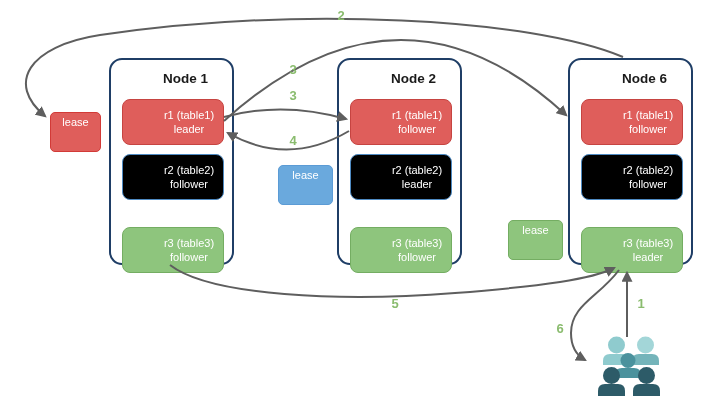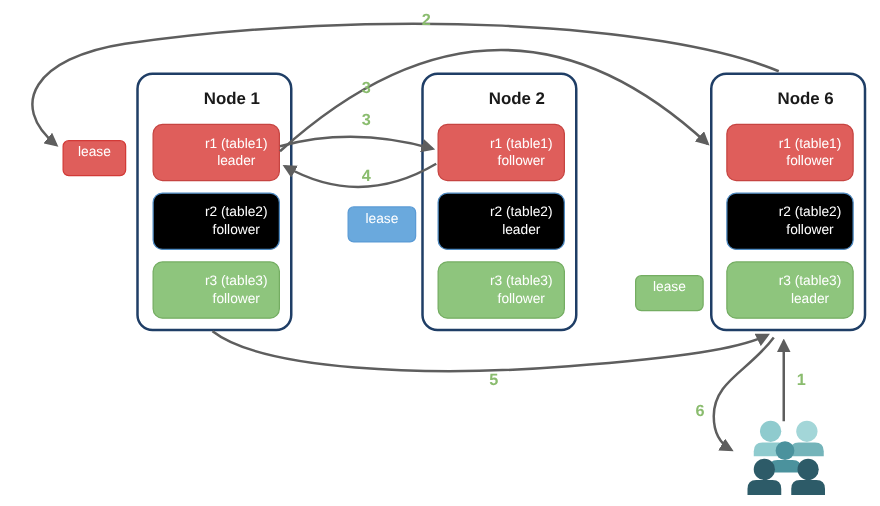--- a/index.html
+++ b/index.html
@@ -17,23 +17,23 @@
   }
   .box{
     position:absolute;left:11px;width:102px;height:46px;box-sizing:border-box;
     border-radius:8px;color:#ffffff;font-size:11px;line-height:14px;
     text-align:center;padding-top:8px;
   }
   .box span{display:block;padding-left:32px;}
   .box.red{background:#df5e5b;border:1.5px solid #c64441;}
   .box.blue{background:#000000;border:1.5px solid #4e8ac2;}
   .box.green{background:#8ec57d;border:1.5px solid #74ad62;}
-  .r1{top:39px;} .r2{top:94px;} .r3{top:149px;text-align:center;}
+  .r1{top:39px;} .r2{top:94px;} .r3{top:167px;text-align:center;}
   .lease{
-    position:absolute;box-sizing:border-box;height:29px;border-radius:5px;z-index:10;
+    position:absolute;box-sizing:border-box;height:40px;border-radius:5px;z-index:10;
     color:#ffffff;font-size:11px;line-height:19px;text-align:center;
   }
   .lease.red{left:50px;top:112px;width:51px;background:#df5e5b;border:1.5px solid #d23a37;}
   .lease.blue{left:278px;top:165px;width:55px;background:#6aa9dd;border:1.5px solid #5b9bd5;}
   .lease.green{left:508px;top:220px;width:55px;background:#8ec57d;border:1.5px solid #74ad62;}
   .num{
     position:absolute;width:18px;text-align:center;z-index:10;
     font-weight:bold;font-size:13px;color:#8abc6e;
   }
   .arrow{stroke:#5e5e5e;stroke-width:2;fill:none;}

